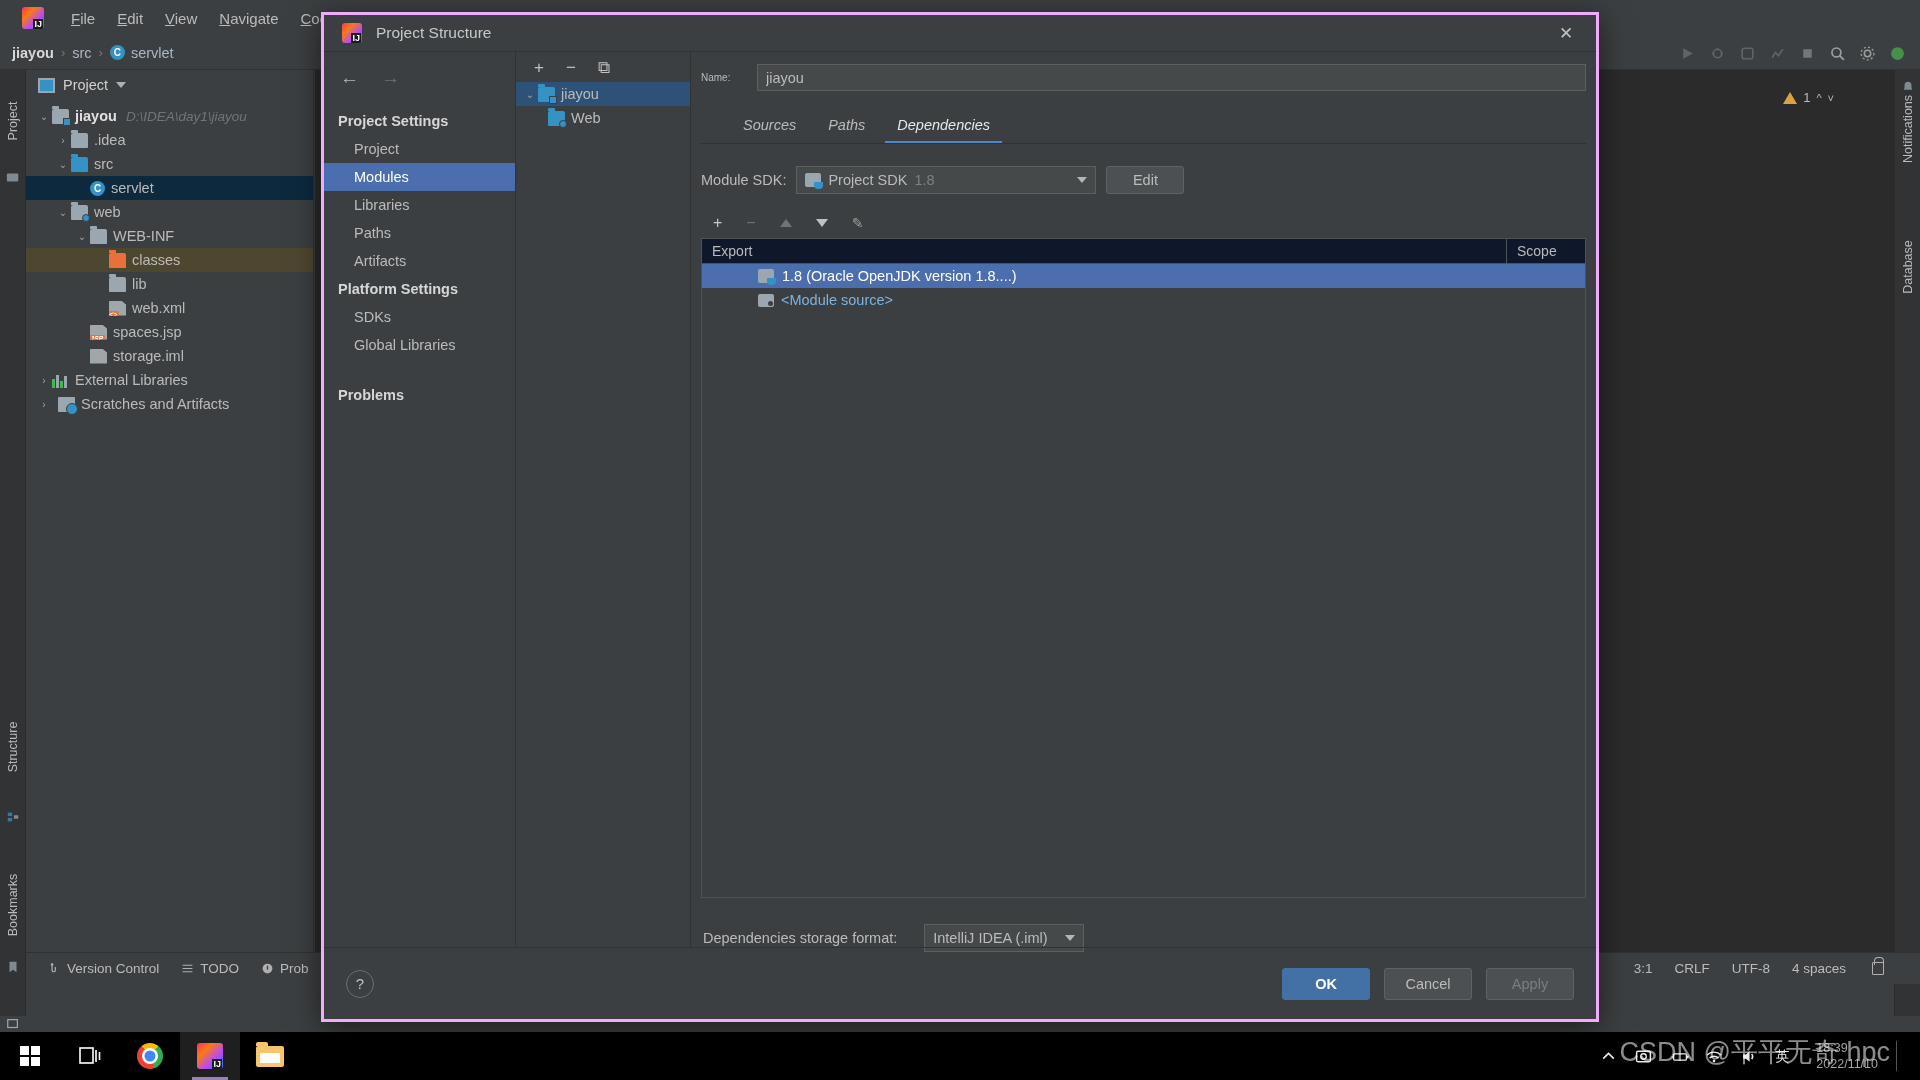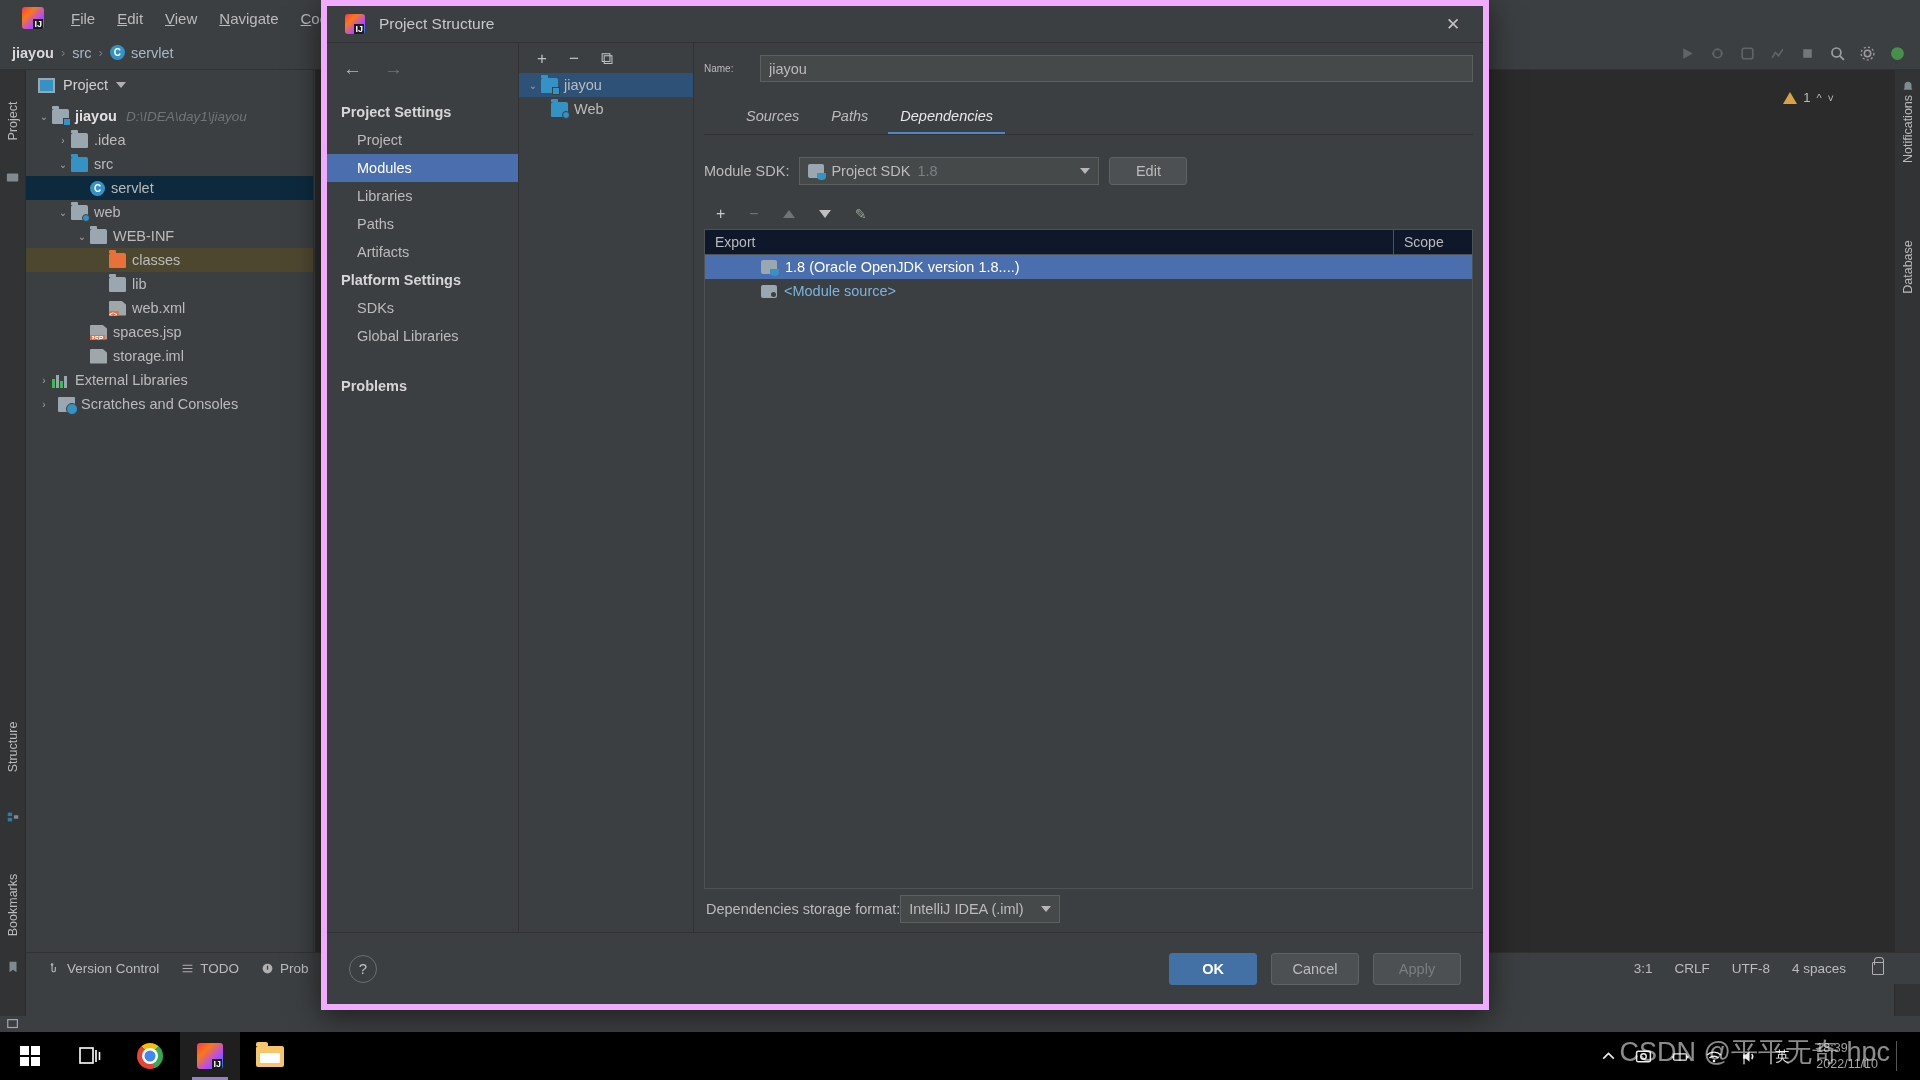--- a/index.html
+++ b/index.html
@@ -170,22 +170,22 @@
     content:""; position:absolute; left:1px; top:-6px; width:8px; height:7px;
     border:1.6px solid #b0b0b0; border-bottom:none; border-radius:4px 4px 0 0;
   }
   .nav-bottom {
     position: absolute; left: 0; bottom: 0; width: 1920px; height: 16px;
     background: #3c3f41;
   }
 
   
   .dialog {
-    position: absolute; left: 321px; top: 0px; width: 1168px; height: 1010px;
-    background: #3c3f41; border: 6px solid #f0abfc;
+    position: absolute; left: 321px; top: 12px; width: 1278px; height: 1010px;
+    background: #3c3f41; border: 3px solid #f0abfc;
     box-shadow: 0 6px 28px rgba(0,0,0,.55);
   }
   .dlg-title {
     height: 37px; background: #3c3f41; display: flex; align-items: center;
     padding: 0 10px; border-bottom: 1px solid #323232;
   }
   .dlg-title .ij-logo { margin-left: 8px; margin-right: 14px; width: 20px; height: 20px; }
   .dlg-title .txt { font-size: 15.5px; color: #c8c8c8; }
   .dlg-close {
     margin-left: auto; width: 40px; height: 30px; display: flex;
@@ -300,21 +300,21 @@
   .drow .lbl.link { color: #7ab4e0; }
   .msrc-ico {
     width: 16px; height: 13px; background: #9aa7b0; border-radius: 2px;
     margin-right: 7px; position: relative;
   }
   .msrc-ico::after {
     content:""; position:absolute; right:1px; bottom:1px; width:5px; height:5px;
     border-radius:50%; background:#3c3f41;
   }
 
-  .storerow { display: flex; align-items: center; gap: 0; margin-top: 6px; padding-left: 2px; }
+  .storerow { display: flex; align-items: center; gap: 27px; margin-top: 26px; padding-left: 2px; }
   .storelabel { font-size: 14.5px; color: #bbbbbb; }
   .combo.store { width: 160px; }
 
   .dlg-footer {
     position: absolute; left: 0; right: 0; bottom: 0; height: 72px;
     border-top: 1px solid #323232; display: flex; align-items: center;
     padding: 0 22px;
   }
   .helpbtn {
     width: 28px; height: 28px; border-radius: 50%; border: 1px solid #6a6e70;
@@ -556,21 +556,21 @@
             <i style="height:13px;background:#9aa7b0"></i>
             <i style="height:7px;background:#3fb950"></i>
             <i style="height:12px;background:#9aa7b0"></i>
           </span>
           <span class="tlabel">External Libraries</span>
         </div>
         <div class="trow">
           <span style="display:inline-block;width:10px;flex:0 0 10px"></span>
           <span class="twist">›</span>
           <span class="ic clock"></span>
-          <span class="tlabel">Scratches and Consoles</span>
+          <span class="tlabel">Scratches and Artifacts</span>
         </div>
       </div>
   </div>
 
   <div class="editor-bg">
     <div class="warn-chip">
       <span class="warn-tri"></span>
       <span>1</span>
       <span style="font-size:11px;">^</span>
       <span style="font-size:11px;">˅</span>

